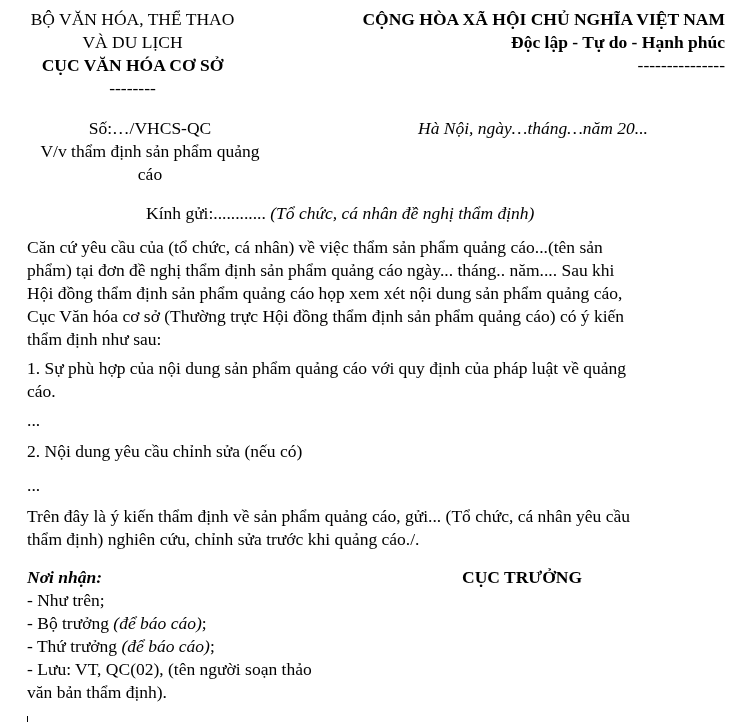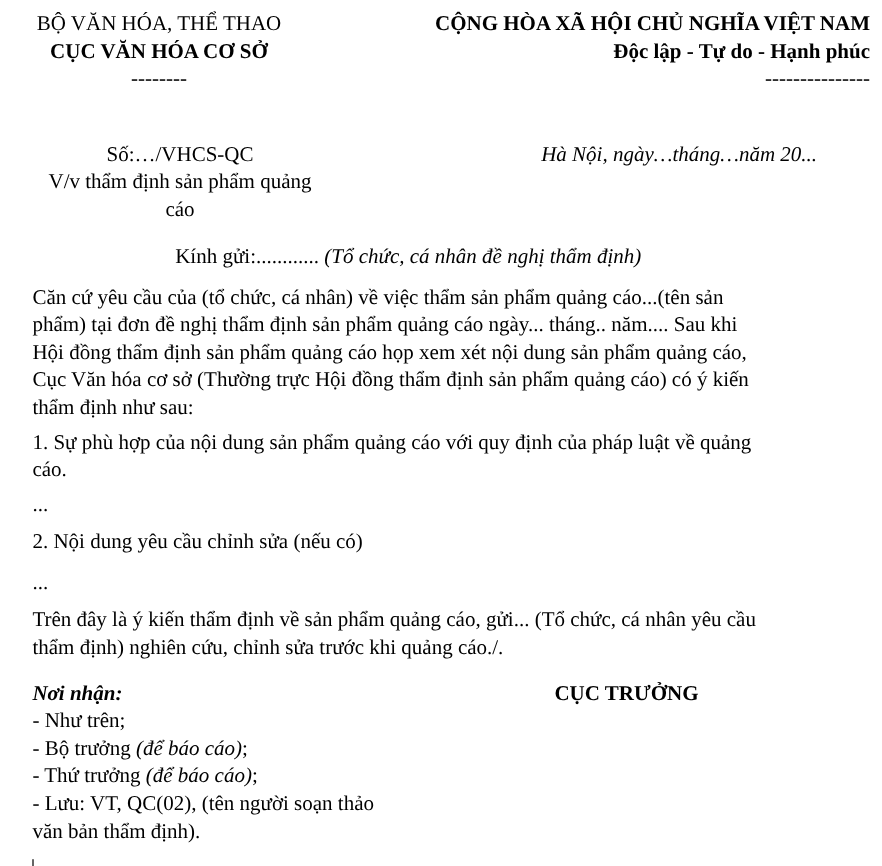--- a/index.html
+++ b/index.html
@@ -35,21 +35,21 @@
       text-align: right;
     }
 
     #so-block {
       left: 20px; top: 117px; width: 260px;
       line-height: 23px;
       text-align: center;
     }
 
     #date-line {
-      left: 451px; top: 117px;
+      left: 418px; top: 117px;
       line-height: 23px;
     }
 
     #kinh-gui {
       left: 146px; top: 202px;
       line-height: 23px;
     }
 
     .para {
       position: absolute;
@@ -84,20 +84,21 @@
       left: 27px; top: 716px;
       width: 1px; height: 6px;
       background: #000;
     }
   </style>
 </head>
 <body>
 
 <div id="hdr-left" class="abs center">
   <div>BỘ VĂN HÓA, THỂ THAO</div>
+  <div>VÀ DU LỊCH</div>
   <div class="bold">CỤC VĂN HÓA CƠ SỞ</div>
   <div>--------</div>
 </div>
 
 <div id="hdr-right" class="abs center">
   <div class="bold">CỘNG HÒA XÃ HỘI CHỦ NGHĨA VIỆT NAM</div>
   <div class="bold">Độc lập - Tự do - Hạnh phúc</div>
   <div>---------------</div>
 </div>
 

